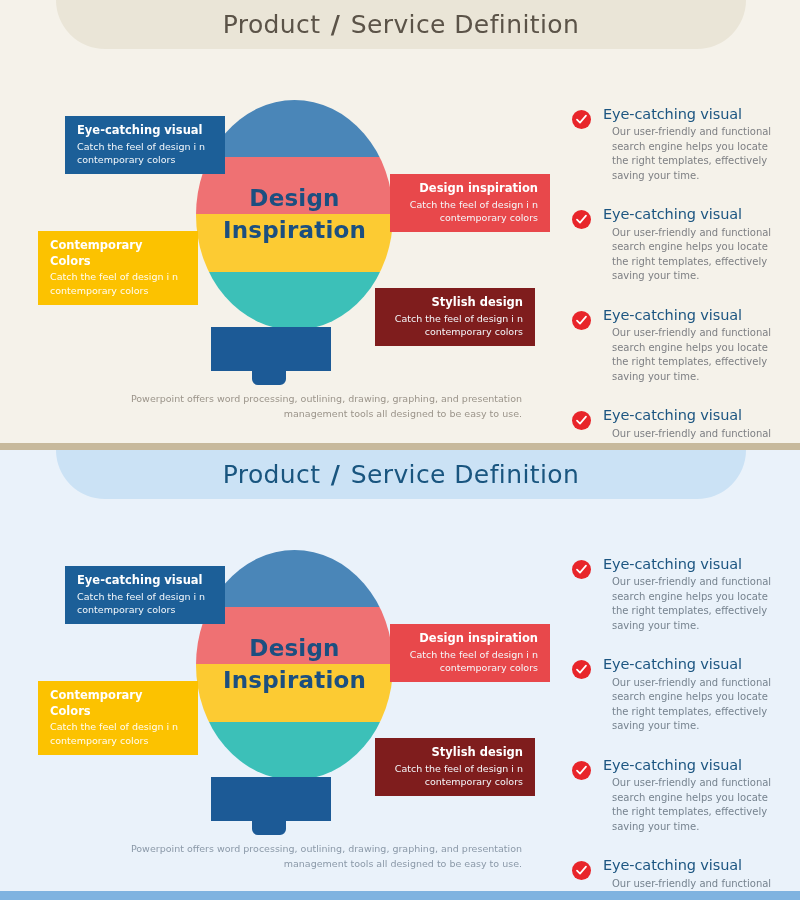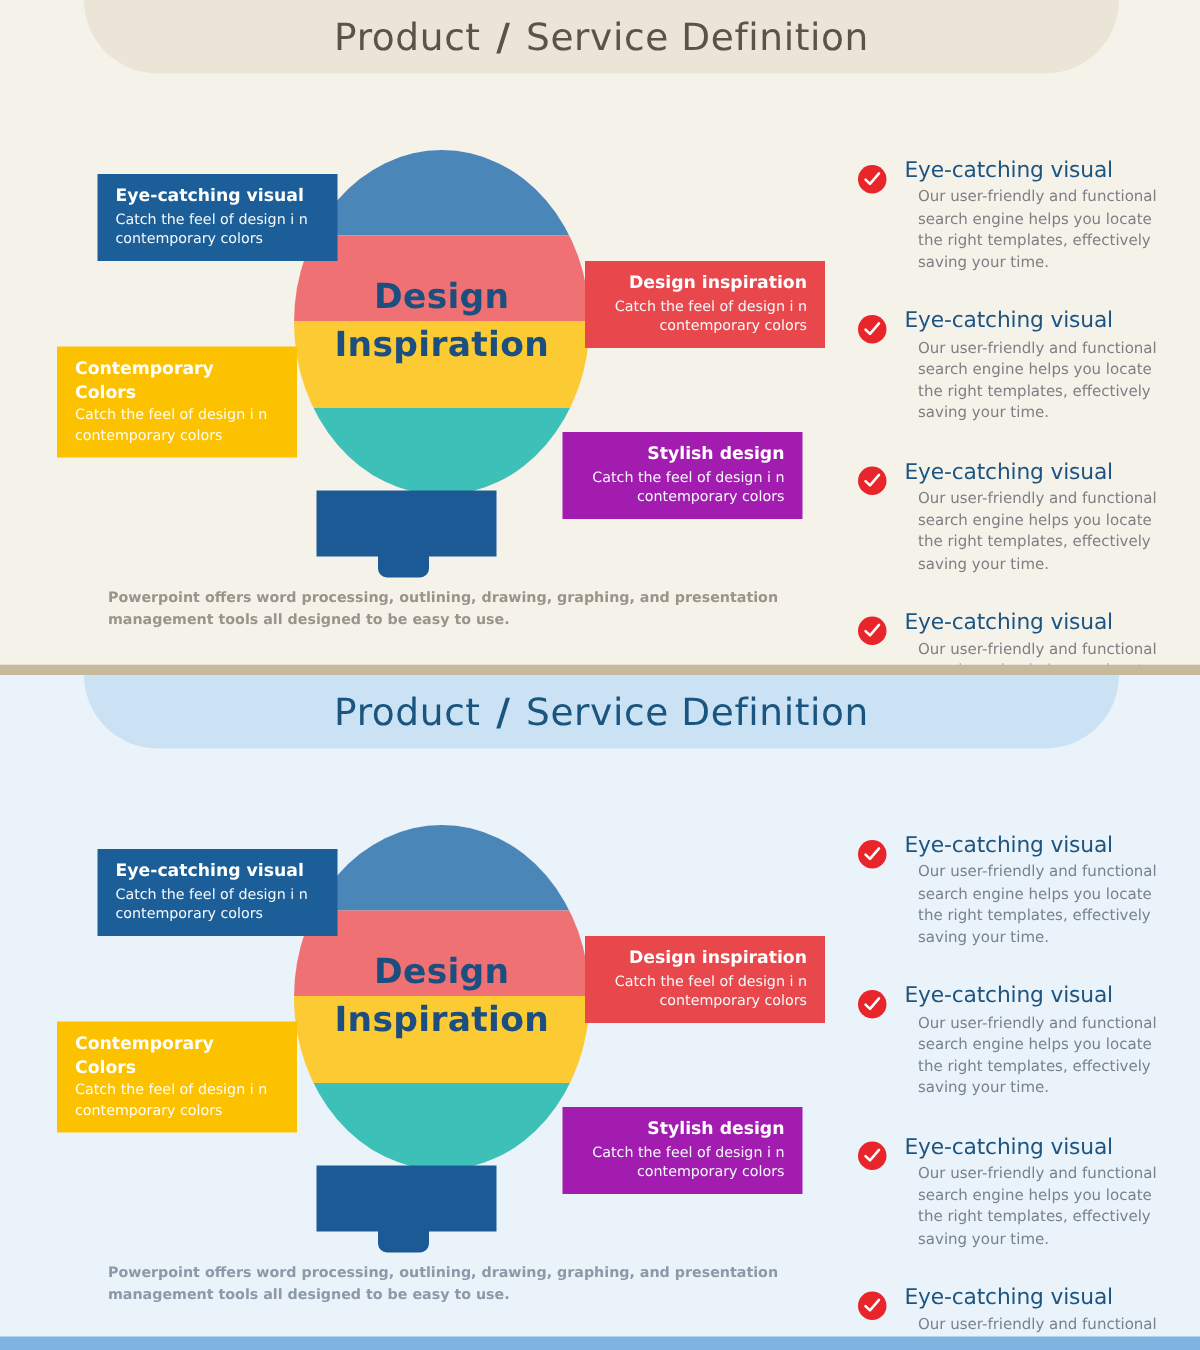--- a/index.html
+++ b/index.html
@@ -106,39 +106,38 @@
   }
   .callout .c-sub {
     font-size: 9.5px; line-height: 1.42; color: #f4f8fb;
   }
   .callout.left  { text-align: left; }
   .callout.right { text-align: right; }
 
   .cal-blue   { background: #1c5f98; }
   .cal-yellow { background: #fcc200; }
   .cal-red    { background: #e8484b; }
-  .cal-teal   { background: #a21caf; }
+  .cal-teal   { background: #7f1d1d; }
 
   .cal-yellow .c-sub { color: #fffdf3; }
 
   #cal1 { left: 65px;  top: 116px; width: 160px; }
   #cal2 { left: 38px;  top: 231px; width: 160px; }
   #cal3 { left: 390px; top: 174px; width: 160px; }
   #cal4 { left: 375px; top: 288px; width: 160px; }
 
   
   .caption {
     position: absolute;
     left: 72px; top: 392px;
     width: 450px;
-    text-align: left;
+    text-align: right;
     font-size: 9.5px;
     line-height: 1.55;
     color: #9b948a;
-    font-weight: bold;
   }
   #panel-blue .caption { color: #8b99a8; top: 840px; }
 
   
   .feature-list { position: absolute; left: 572px; top: 106px; width: 225px; }
   .feature-item { position: relative; margin-bottom: 23px; padding-left: 31px; }
   .check-badge {
     position: absolute; left: 0; top: 4px;
     width: 19px; height: 19px;
     border-radius: 50%;

